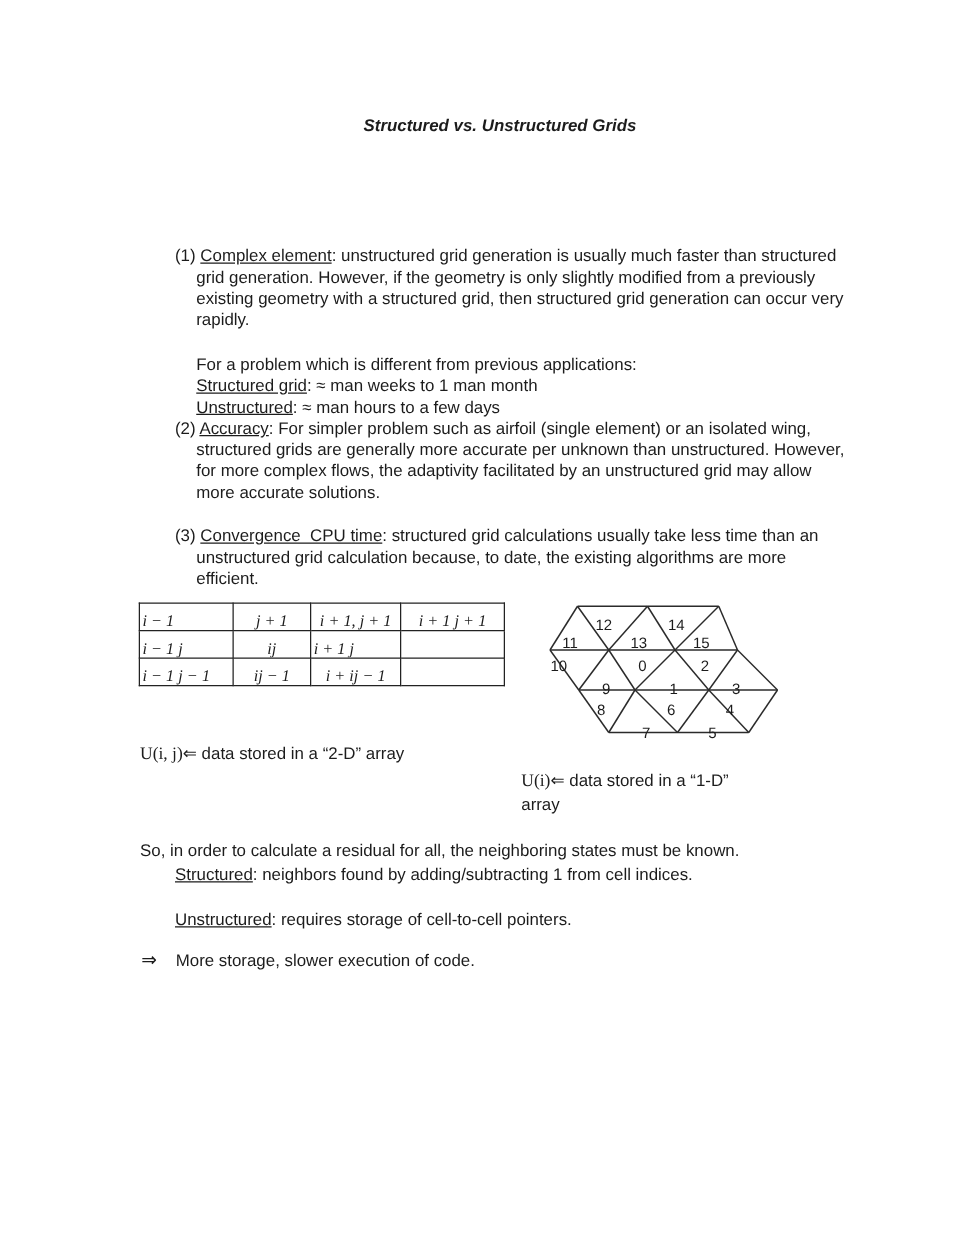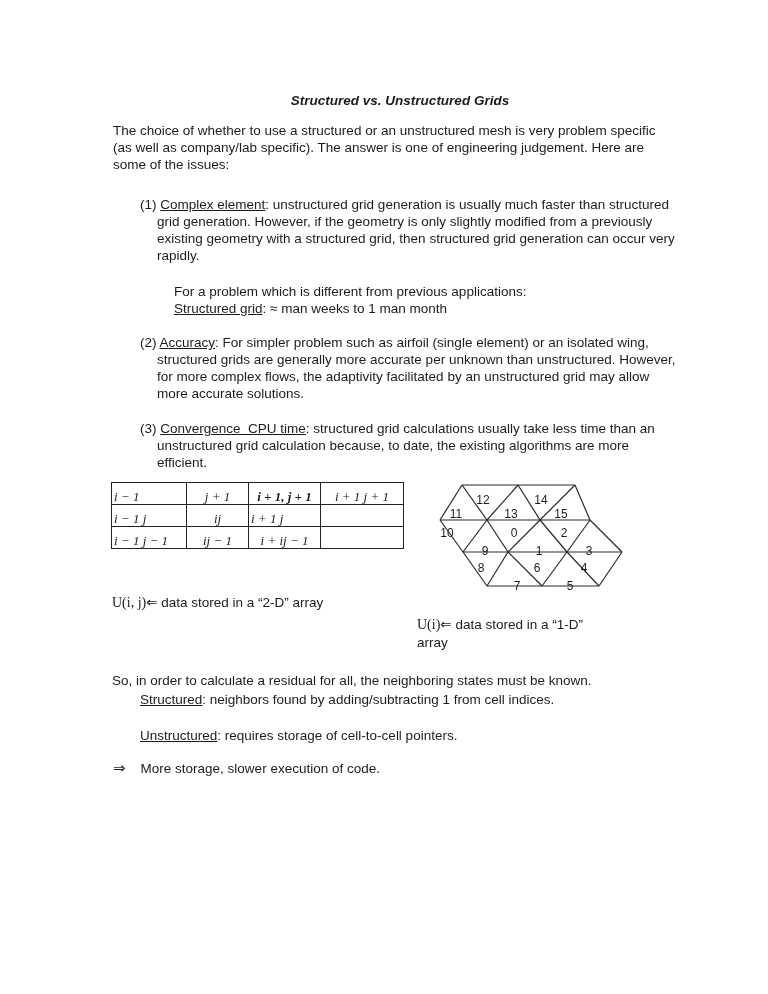--- a/index.html
+++ b/index.html
@@ -25,39 +25,39 @@
   .arrow{font-family:"DejaVu Sans",sans-serif;font-size:13.5px;font-style:normal;}
   .cap-math{font-family:"Liberation Serif",serif;font-size:14px;}
 </style>
 </head>
 <body>
 
 <div class="page">
 
   <div class="abs title" style="top:92px;left:16px;font-style:italic;">Structured vs. Unstructured Grids</div>
 
-  <div class="abs" style="top:122px;left:113px;width:548px;">The choice of whether to use a structured or an unstructured mesh is very problem specific (as well as company/lab specific). The answer is one of engineering judgement. Here are some of the issues:</div>
 
   <div class="abs item" style="top:196px;left:140px;width:522px;"><span>(1)</span> <span class="u">Complex element</span><span>: unstructured grid generation is usually much faster than structured grid generation. However, if the geometry is only slightly modified from a previously existing geometry with a structured grid, then structured grid generation can occur very rapidly.</span></div>
 
-  <div class="abs" style="top:283px;left:174px;">
+  <div class="abs" style="top:283px;left:157px;">
     <div class="nowrap">For a problem which is different from previous applications:</div>
     <div class="nowrap"><span class="u">Structured grid</span><span>: ≈ man weeks to 1 man month</span></div>
+    <div class="nowrap"><span class="u">Unstructured</span><span>: ≈ man hours to a few days</span></div>
   </div>
 
   <div class="abs item" style="top:334px;left:140px;width:526px;"><span>(2)</span> <span class="u">Accuracy</span><span>: For simpler problem such as airfoil (single element) or an isolated wing, structured grids are generally more accurate per unknown than unstructured. However, for more complex flows, the adaptivity facilitated by an unstructured grid may allow more accurate solutions.</span></div>
 
   <div class="abs item" style="top:420px;left:140px;width:522px;"><span>(3)</span> <span class="u">Convergence  CPU time</span><span>: structured grid calculations usually take less time than an unstructured grid calculation because, to date, the existing algorithms are more efficient.</span></div>
 
   <table class="idx abs" style="top:482px;left:111px;width:272px;">
     <tbody>
         <tr>
       <td class="c0" style="width:70px;">i − 1</td>
       <td style="width:57px;">j + 1</td>
-      <td style="width:67px;font-weight:bold;">i + 1, j + 1</td>
+      <td style="width:67px;">i + 1, j + 1</td>
       <td style="width:78px;">i + 1 j + 1</td>
     </tr>
     <tr>
       <td class="c0">i − 1 j</td>
       <td>ij</td>
       <td class="c0">i + 1 j</td>
       <td></td>
     </tr>
     <tr>
       <td class="c0">i − 1 j − 1</td>

